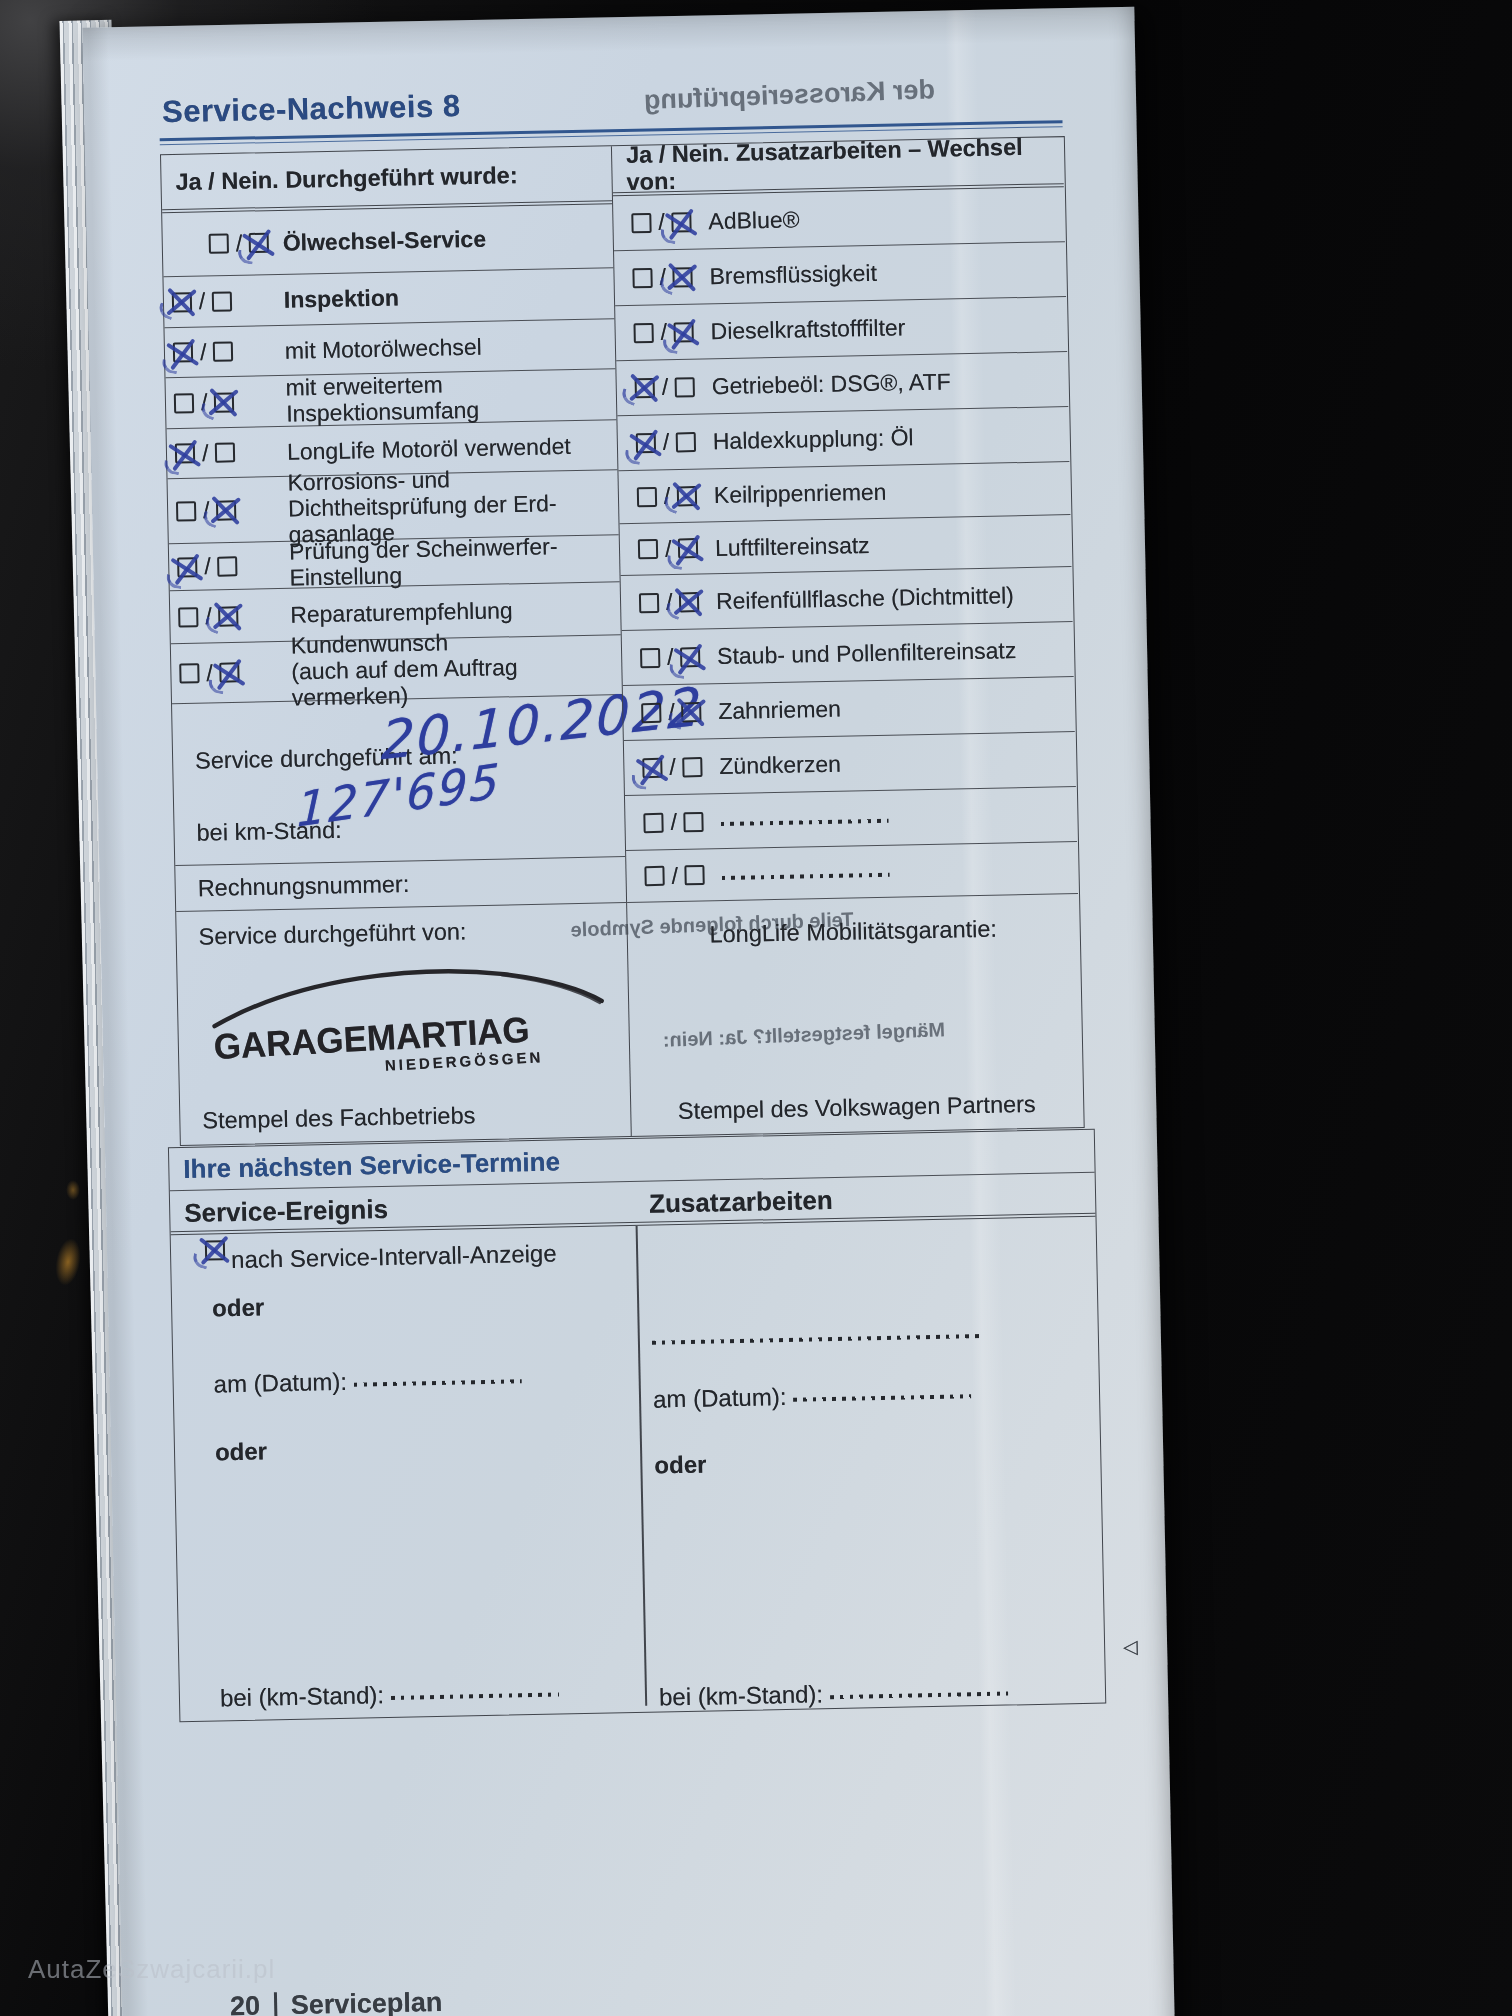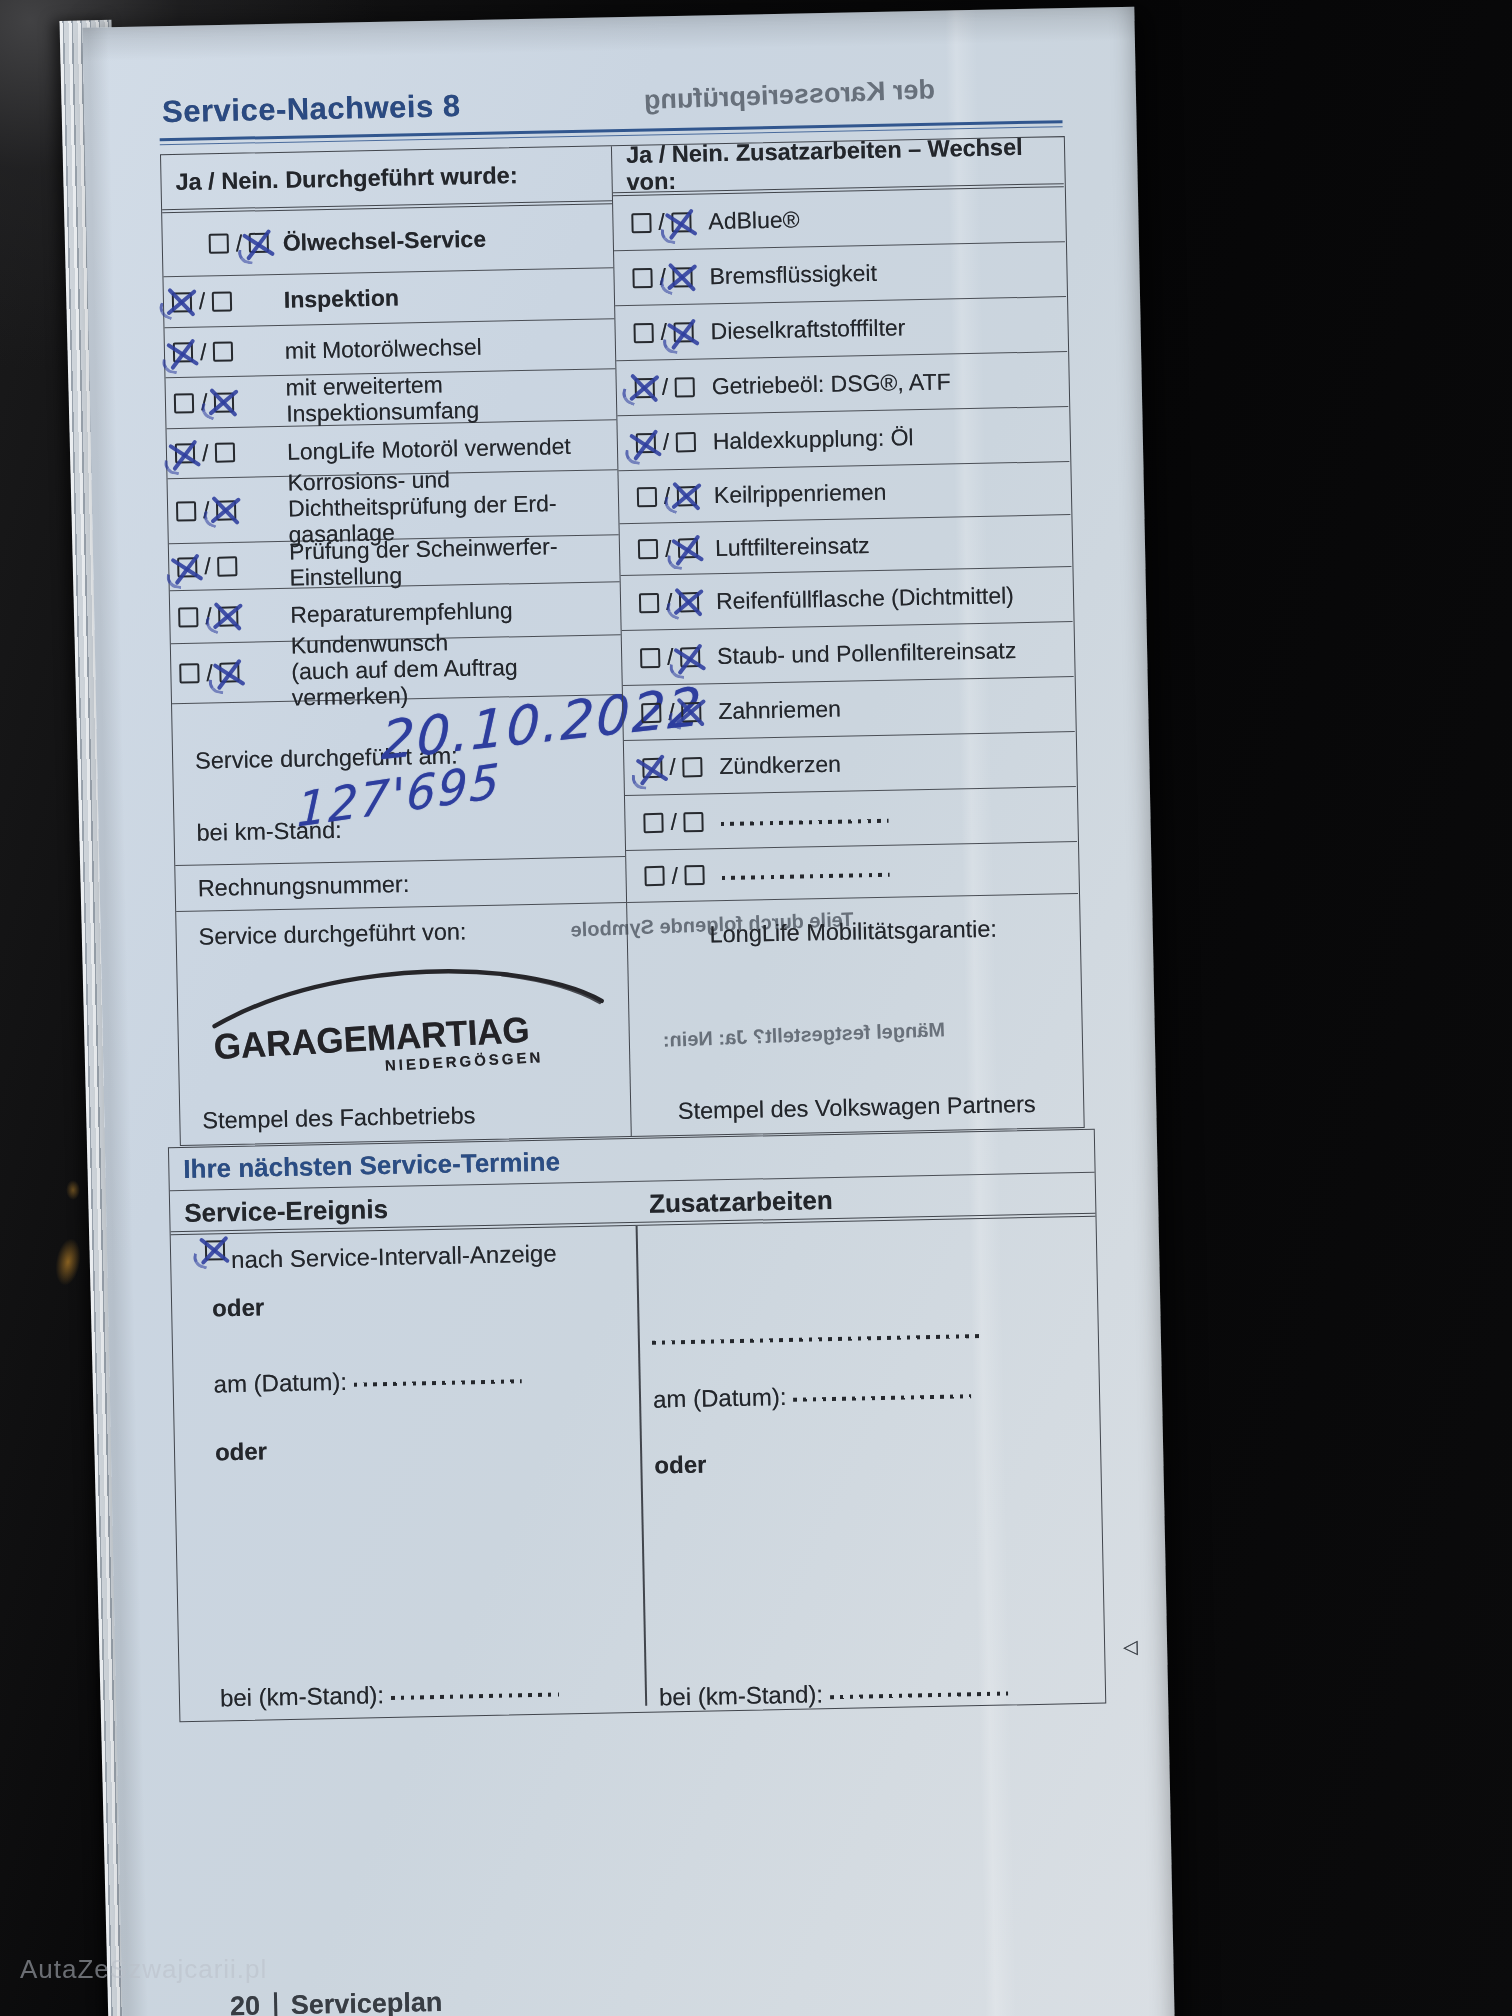--- a/index.html
+++ b/index.html
@@ -94,21 +94,21 @@
   .nbody{position:relative;height:480px}
   .vdiv{position:absolute;left:465px;top:0;bottom:0;width:1.8px;background:#41454c}
   .nitem{position:absolute;font-size:24px}
   .nitem.b{font-weight:bold}
   .nbox{position:relative;display:inline-block;width:16px;height:16px;border:2.3px solid #26292e;border-radius:2px;vertical-align:-2px;margin-right:14px}
 
   .tri{position:absolute;left:1008px;top:1628px;font-size:19px;color:#3c4148}
   .pfoot{position:absolute;left:108px;top:1966px;font-size:27px;font-weight:bold;color:#383d44;white-space:nowrap}
   .pfoot .bar{display:inline-block;width:2.6px;height:26px;background:#383d44;margin:0 14px;vertical-align:-4px}
 
-  .watermark{position:absolute;left:20px;top:1954px;font-size:26px;color:rgba(186,192,200,.55);letter-spacing:1px;z-index:5}
+  .watermark{position:absolute;left:28px;top:1954px;font-size:26px;color:rgba(186,192,200,.55);letter-spacing:1px;z-index:5}
   .stain{position:absolute;left:56px;top:1238px;width:24px;height:48px;border-radius:50%;background:radial-gradient(ellipse,rgba(216,150,44,.6),rgba(216,150,44,0) 70%);transform:rotate(10deg);z-index:4}
   .stain2{position:absolute;left:66px;top:1180px;width:14px;height:20px;border-radius:50%;background:radial-gradient(ellipse,rgba(210,150,50,.45),transparent 70%);z-index:4}
 </style>
 </head>
 <body>
 
 <div class="stack"></div>
 
 <div class="page">
 

